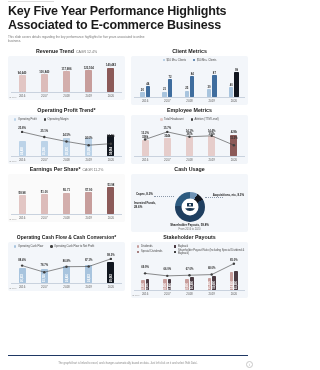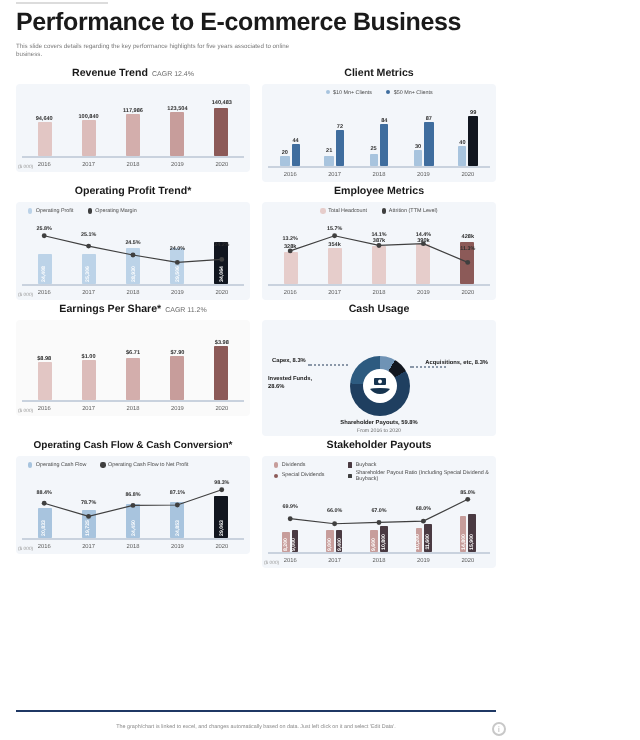--- a/index.html
+++ b/index.html
@@ -127,21 +127,22 @@
              height: 1px; background: #dcdcdc; }
 </style>
 </head>
 <body>
 
 <div class="page">
   <div class="topline"></div>
 
   <div>
     <div class="title">
-      <div>Performance to E-commerce Business</div>
+      <div>Key Five Year Performance Highlights</div>
+      <div>Associated to E-commerce Business</div>
     </div>
     <div class="subtitle">This slide covers details regarding the key performance highlights for five years associated to online business.</div>
   </div>
 
   <div class="grid">
 
     <div class="panel">
       <div class="panel-title">
         <span>Revenue Trend</span><span class="cagr">CAGR 12.4%</span>
       </div>

